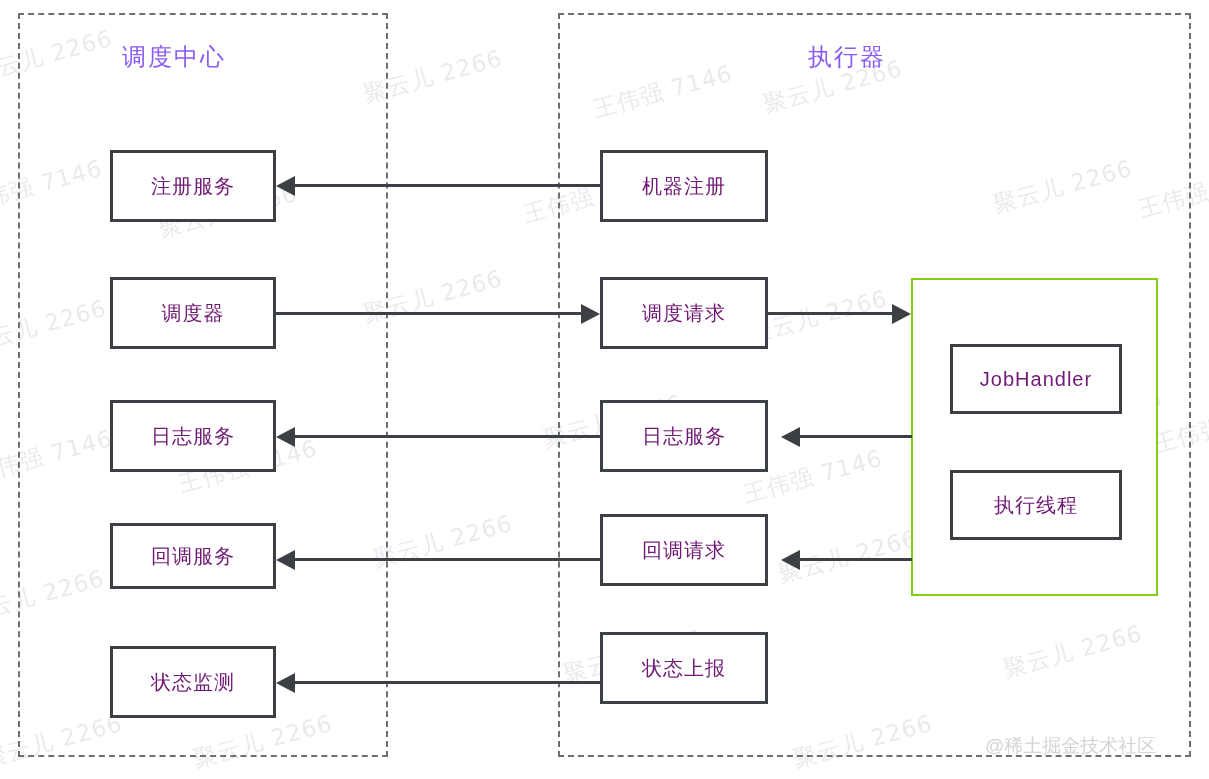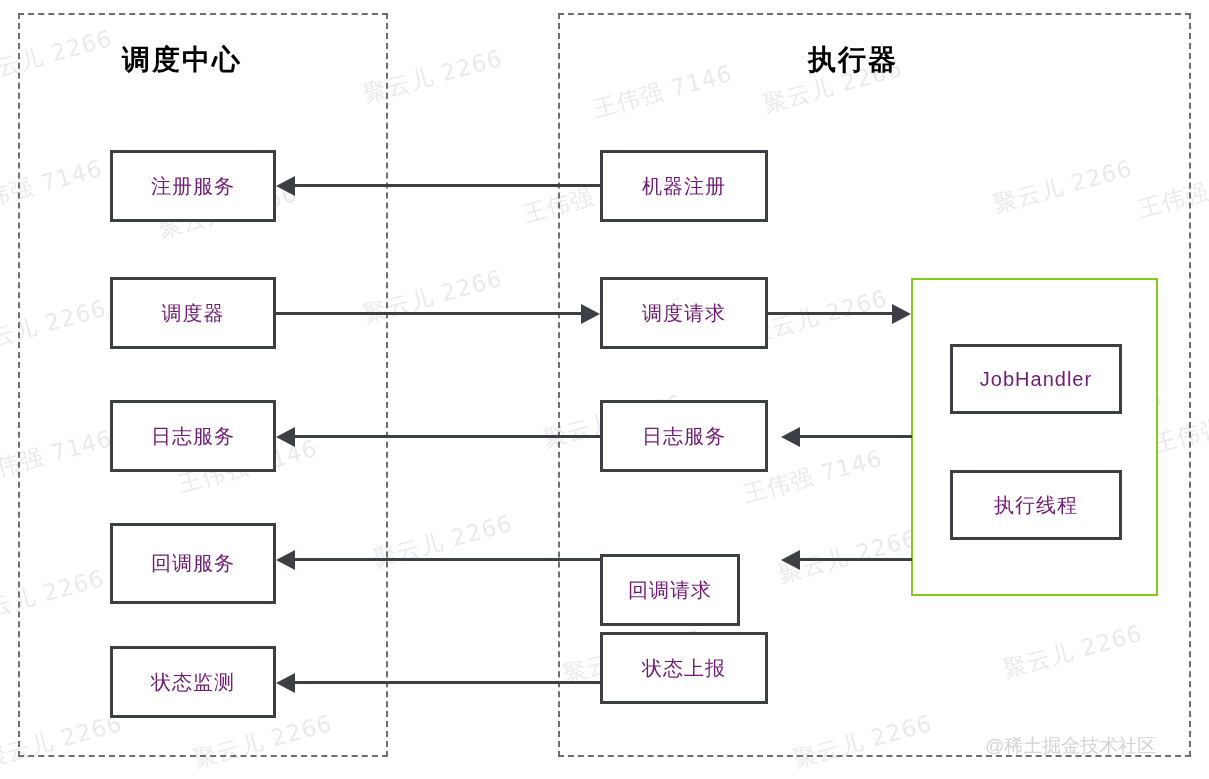--- a/index.html
+++ b/index.html
@@ -39,23 +39,23 @@
   
   .zone {
     position: absolute;
     border: 2px dashed #6d6f73;
     box-sizing: border-box;
     z-index: 1;
     background: transparent;
   }
   .zone-title {
     position: absolute;
-    font-size: 28px;
-    font-weight: bold;
-    color: #000000;
+    font-size: 24px;
+    font-weight: normal;
+    color: #8b5cf6;
     white-space: nowrap;
     z-index: 3;
     letter-spacing: 2px;
   }
 
   
   .box {
     position: absolute;
     box-sizing: border-box;
     border: 3px solid #3c3f44;
@@ -190,37 +190,37 @@
 
   <div class="box" style="left:110px; top:150px; width:166px; height:72px;">
     <span>注册服务</span>
   </div>
   <div class="box" style="left:110px; top:277px; width:166px; height:72px;">
     <span>调度器</span>
   </div>
   <div class="box" style="left:110px; top:400px; width:166px; height:72px;">
     <span>日志服务</span>
   </div>
-  <div class="box" style="left:110px; top:523px; width:166px; height:81px;">
+  <div class="box" style="left:110px; top:523px; width:166px; height:66px;">
     <span>回调服务</span>
   </div>
   <div class="box" style="left:110px; top:646px; width:166px; height:72px;">
     <span>状态监测</span>
   </div>
 
   <div class="box" style="left:600px; top:277px; width:168px; height:72px;">
     <span>调度请求</span>
   </div>
   <div class="box" style="left:600px; top:150px; width:168px; height:72px;">
     <span>机器注册</span>
   </div>
   <div class="box" style="left:600px; top:400px; width:168px; height:72px;">
     <span>日志服务</span>
   </div>
-  <div class="box" style="left:600px; top:554px; width:140px; height:72px;">
+  <div class="box" style="left:600px; top:514px; width:168px; height:72px;">
     <span>回调请求</span>
   </div>
   <div class="box" style="left:600px; top:632px; width:168px; height:72px;">
     <span>状态上报</span>
   </div>
 
   <div class="credit" style="left:985px; top:733px;">@稀土掘金技术社区</div>
 
 </div>
 

